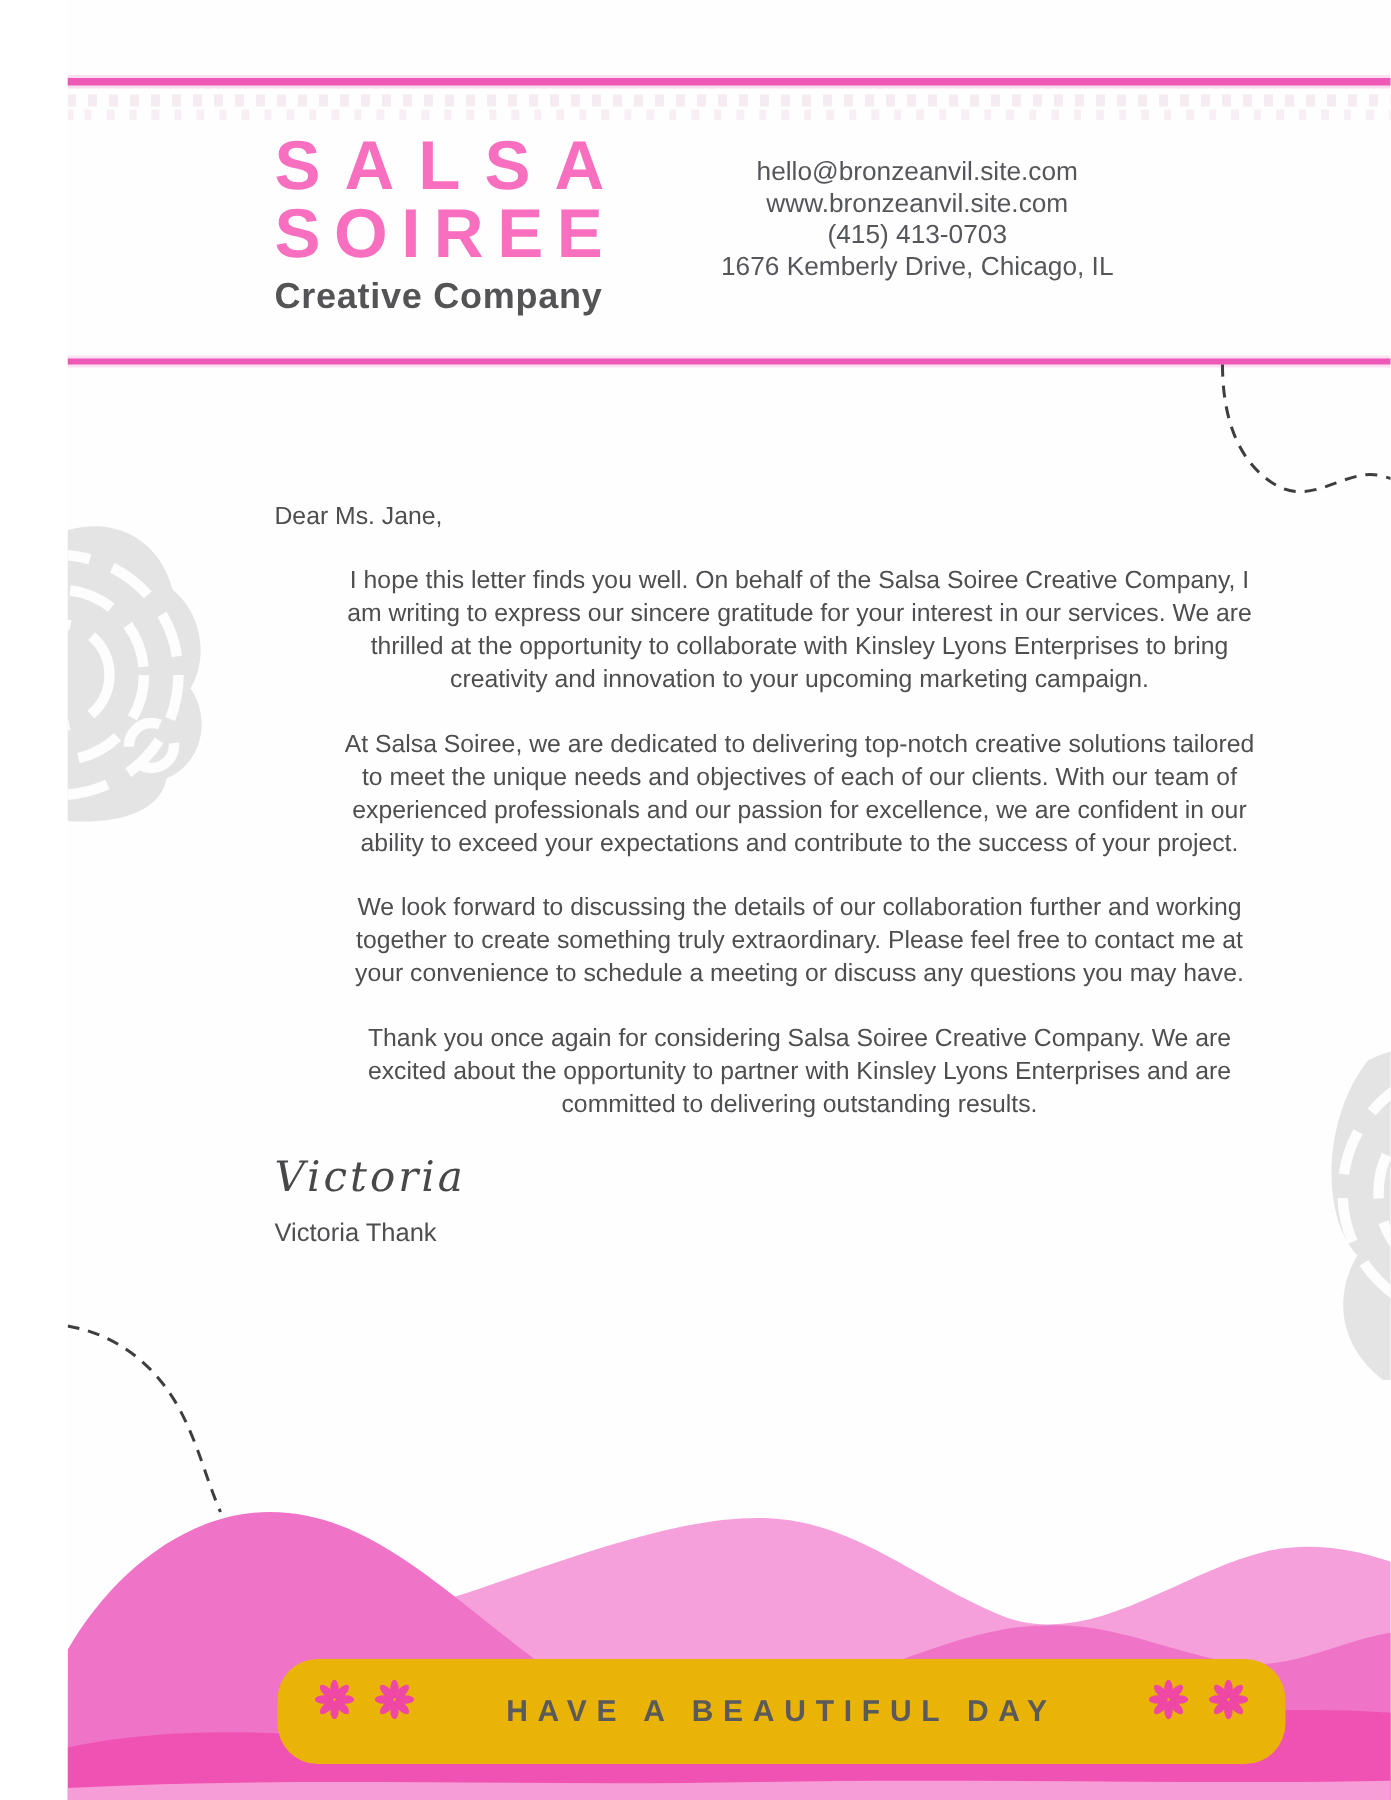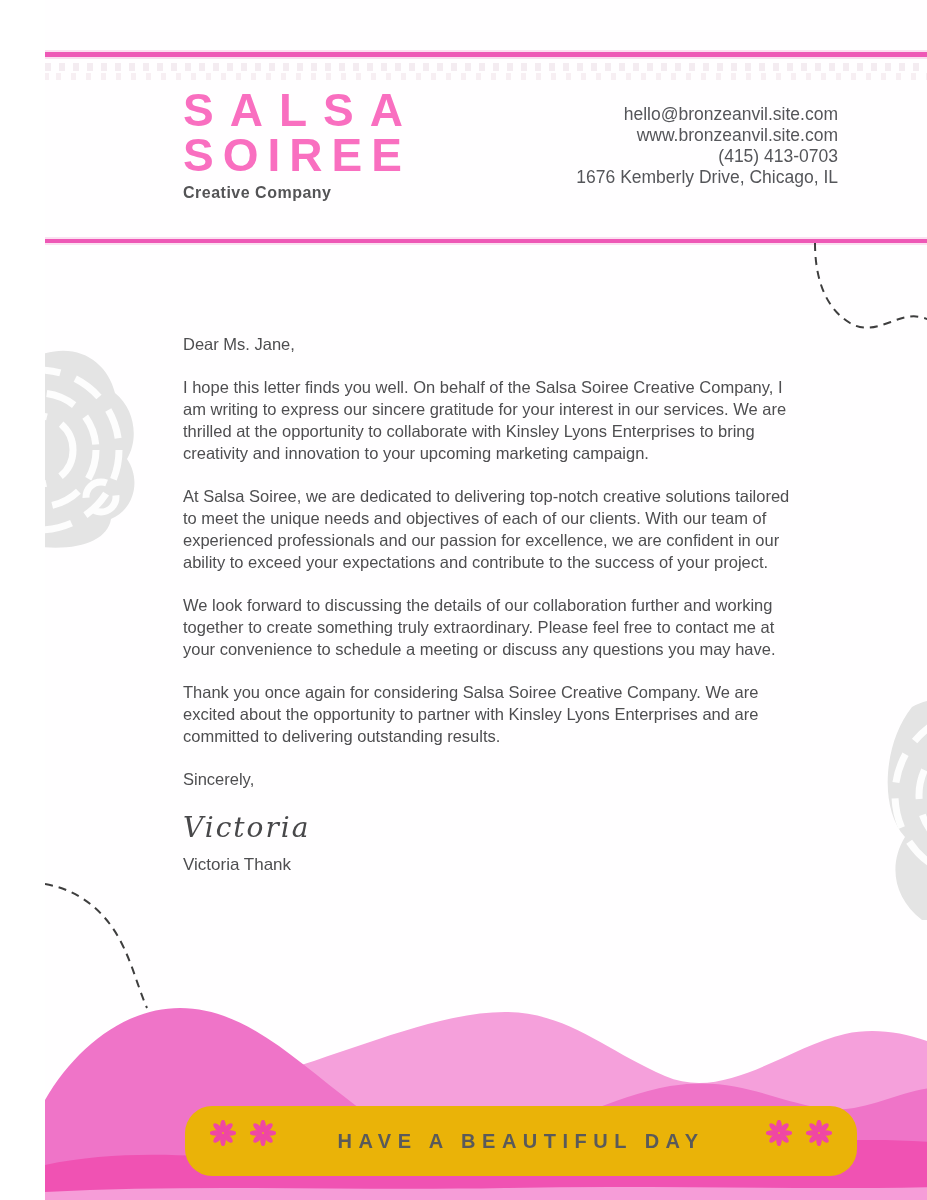--- a/index.html
+++ b/index.html
@@ -13,35 +13,35 @@
   .speckle-band{position:absolute;left:0;top:61px;width:927px;height:19px;opacity:.85;
     background:
       repeating-linear-gradient(90deg, #f3e9ef 0 6px, transparent 6px 14px),
       repeating-linear-gradient(90deg, transparent 0 7px, #f6edf2 7px 12px, transparent 12px 15px);
     background-size:100% 8px,100% 7px;background-position:0 2px,4px 12px;background-repeat:repeat-x;}
   
   .logo-block{position:absolute;left:138px;top:88px;}
   .logo-line{color:#f96fc0;font-weight:bold;font-size:46px;line-height:45px;}
   .logo-line.l1{letter-spacing:16px;}
   .logo-line.l2{letter-spacing:9px;}
-  .tagline{margin-top:6px;color:#545456;font-weight:bold;font-size:16px;letter-spacing:.5px;}
-  .contact{position:absolute;left:340px;top:104px;width:453px;text-align:right;
+  .tagline{margin-top:6px;color:#545456;font-weight:bold;font-size:24px;letter-spacing:.5px;}
+  .contact{position:absolute;left:340px;top:104px;width:453px;text-align:center;
     color:#55565a;font-size:17.5px;line-height:21px;}
   .header-line{position:absolute;left:0;top:239px;width:927px;height:4px;background:#ee58b6;
     box-shadow:0 2px 0 rgba(247,196,228,.5),0 -2px 0 rgba(247,196,228,.5);}
   
   .decor{position:absolute;pointer-events:none;}
   .squiggle{stroke:#3e3e3e;stroke-width:2;fill:none;stroke-dasharray:8 6;}
   .blob{fill:#e4e4e4;}
   .blob-arc{stroke:#fdfdfd;stroke-width:7;fill:none;stroke-dasharray:30 16;}
   
   .letter{position:absolute;left:138px;top:333px;width:700px;color:#4e4e50;
     font-size:16.5px;line-height:22px;}
   .letter p{margin:0;white-space:pre-line;}
-  .letter p + p{margin-top:21px;}
+  .letter p + p{margin-top:21px;text-align:center;}
   .sig-script{margin-top:16px;font-family:"DejaVu Serif",serif;font-style:italic;
     font-size:28px;line-height:44px;color:#48484a;letter-spacing:2px;}
   .sig-name{margin-top:4px;font-size:17px;color:#4e4e50;}
   
   .waves{position:absolute;left:0;top:980px;width:927px;height:220px;}
   .banner-pill{position:absolute;left:140px;top:1106px;width:672px;height:70px;
     background:#eab308;border-radius:27px;display:flex;align-items:center;justify-content:center;}
   .banner-text{color:#5a5a5a;font-weight:bold;font-size:20px;letter-spacing:6.5px;}
   .flower{position:absolute;top:14px;width:26px;height:26px;}
   .flower.f1{left:25px;} .flower.f2{left:65px;} .flower.f3{right:65px;} .flower.f4{right:25px;}
@@ -102,21 +102,20 @@
     <p>At Salsa Soiree, we are dedicated to delivering top-notch creative solutions tailored
 to meet the unique needs and objectives of each of our clients. With our team of
 experienced professionals and our passion for excellence, we are confident in our
 ability to exceed your expectations and contribute to the success of your project.</p>
     <p>We look forward to discussing the details of our collaboration further and working
 together to create something truly extraordinary. Please feel free to contact me at
 your convenience to schedule a meeting or discuss any questions you may have.</p>
     <p>Thank you once again for considering Salsa Soiree Creative Company. We are
 excited about the opportunity to partner with Kinsley Lyons Enterprises and are
 committed to delivering outstanding results.</p>
-    <p class="closing">Sincerely,</p>
     <div class="sig-script">Victoria</div>
     <div class="sig-name">Victoria Thank</div>
   </main>
 
   <svg class="waves" viewBox="0 0 927 220" preserveAspectRatio="none">
     <path fill="#f5a0db" d="M0,140 C60,130 140,118 220,96 C300,74 390,32 460,32 C522,32 560,70 620,96 C680,122 740,68 800,54 C842,45 882,58 927,80 L927,220 L0,220 Z"></path>
     <path fill="#ef74c8" d="M0,120 C30,68 80,28 135,28 C200,28 250,80 310,125 C350,155 400,162 450,158 C510,152 560,118 625,106 C690,96 720,118 775,128 C830,138 870,93 927,112 L927,220 L0,220 Z"></path>
     <path fill="#f052b3" d="M0,185 C90,166 180,178 290,186 C400,194 480,156 600,165 C700,172 800,150 927,166 L927,220 L0,220 Z"></path>
     <path fill="#f69dd8" d="M0,212 C150,204 300,211 460,208 C620,205 780,211 927,206 L927,220 L0,220 Z"></path>
   </svg>

